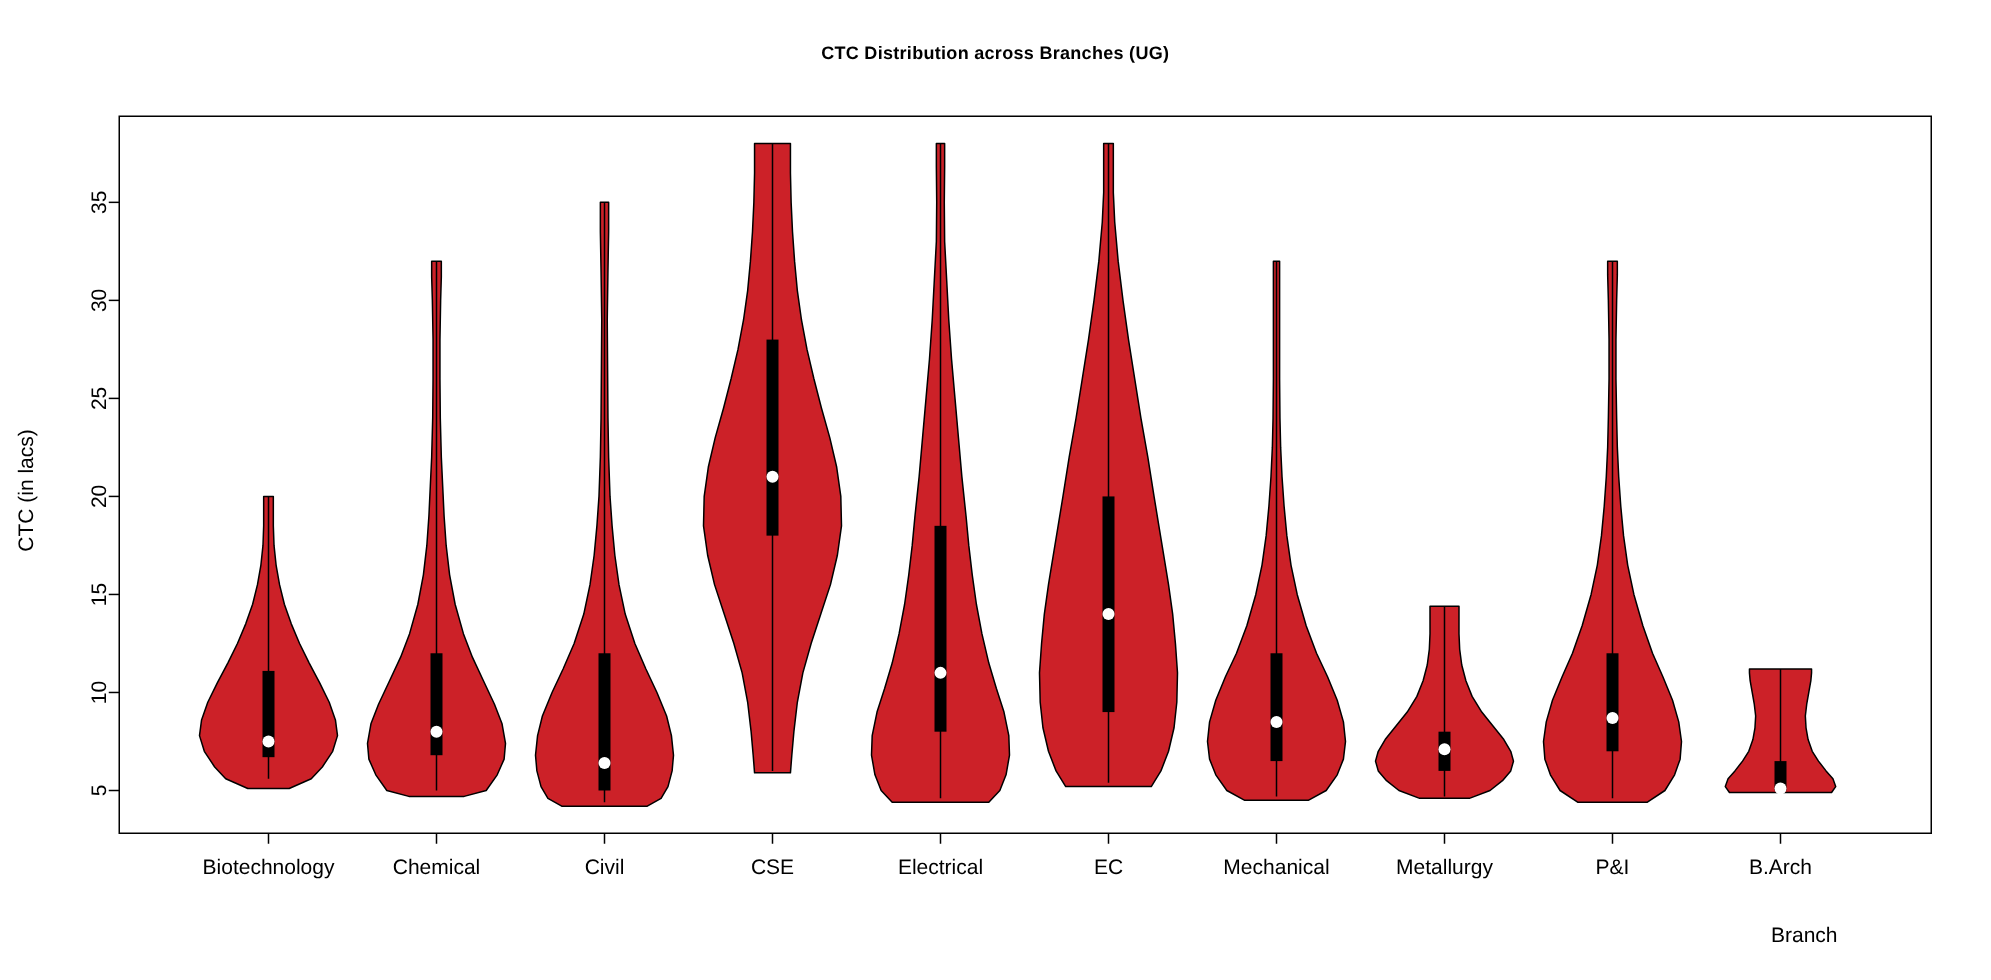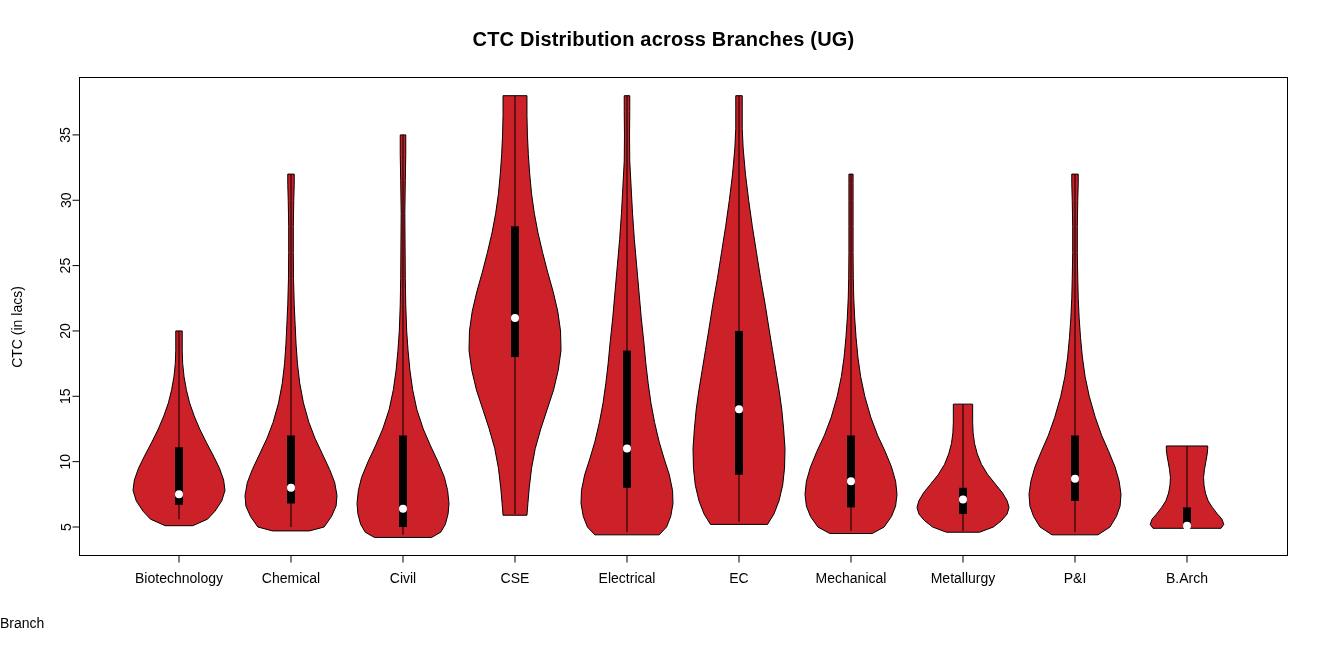--- a/index.html
+++ b/index.html
@@ -1,24 +1,24 @@
 <!DOCTYPE html>
 <html><head>
 <meta charset="utf-8">
 <style>
   html,body{margin:0;padding:0;background:#ffffff;}
   body{width:1327px;height:653px;overflow:hidden;
        font-family:"Liberation Sans","DejaVu Sans",sans-serif;color:#000;}
   #root{position:relative;width:1327px;height:653px;}
   #plot-title{position:absolute;left:0;top:28px;width:1327px;text-align:center;
-       font-size:20px;font-weight:bold;letter-spacing:.2px;}
+       font-size:12px;font-weight:bold;letter-spacing:.2px;}
   #y-axis-title{position:absolute;left:6px;top:0;height:653px;width:22px;
        display:flex;align-items:center;justify-content:center;}
   #y-axis-title span{transform:rotate(-90deg);white-space:nowrap;font-size:14px;}
-  #x-axis-title{position:absolute;left:0;top:615px;width:1225px;text-align:left;font-size:14px;}
+  #x-axis-title{position:absolute;left:0;top:615px;width:1225px;text-align:right;font-size:14px;}
   svg{position:absolute;left:0;top:0;}
   .tickLabel{font-family:"Liberation Sans","DejaVu Sans",sans-serif;font-size:14px;fill:#000;}
   .ytickLabel{font-family:"Liberation Sans","DejaVu Sans",sans-serif;font-size:14px;fill:#000;}
 </style>
 </head>
 <body>
 
 <div id="root">
 
   <div id="plot-title">CTC Distribution across Branches (UG)</div>

